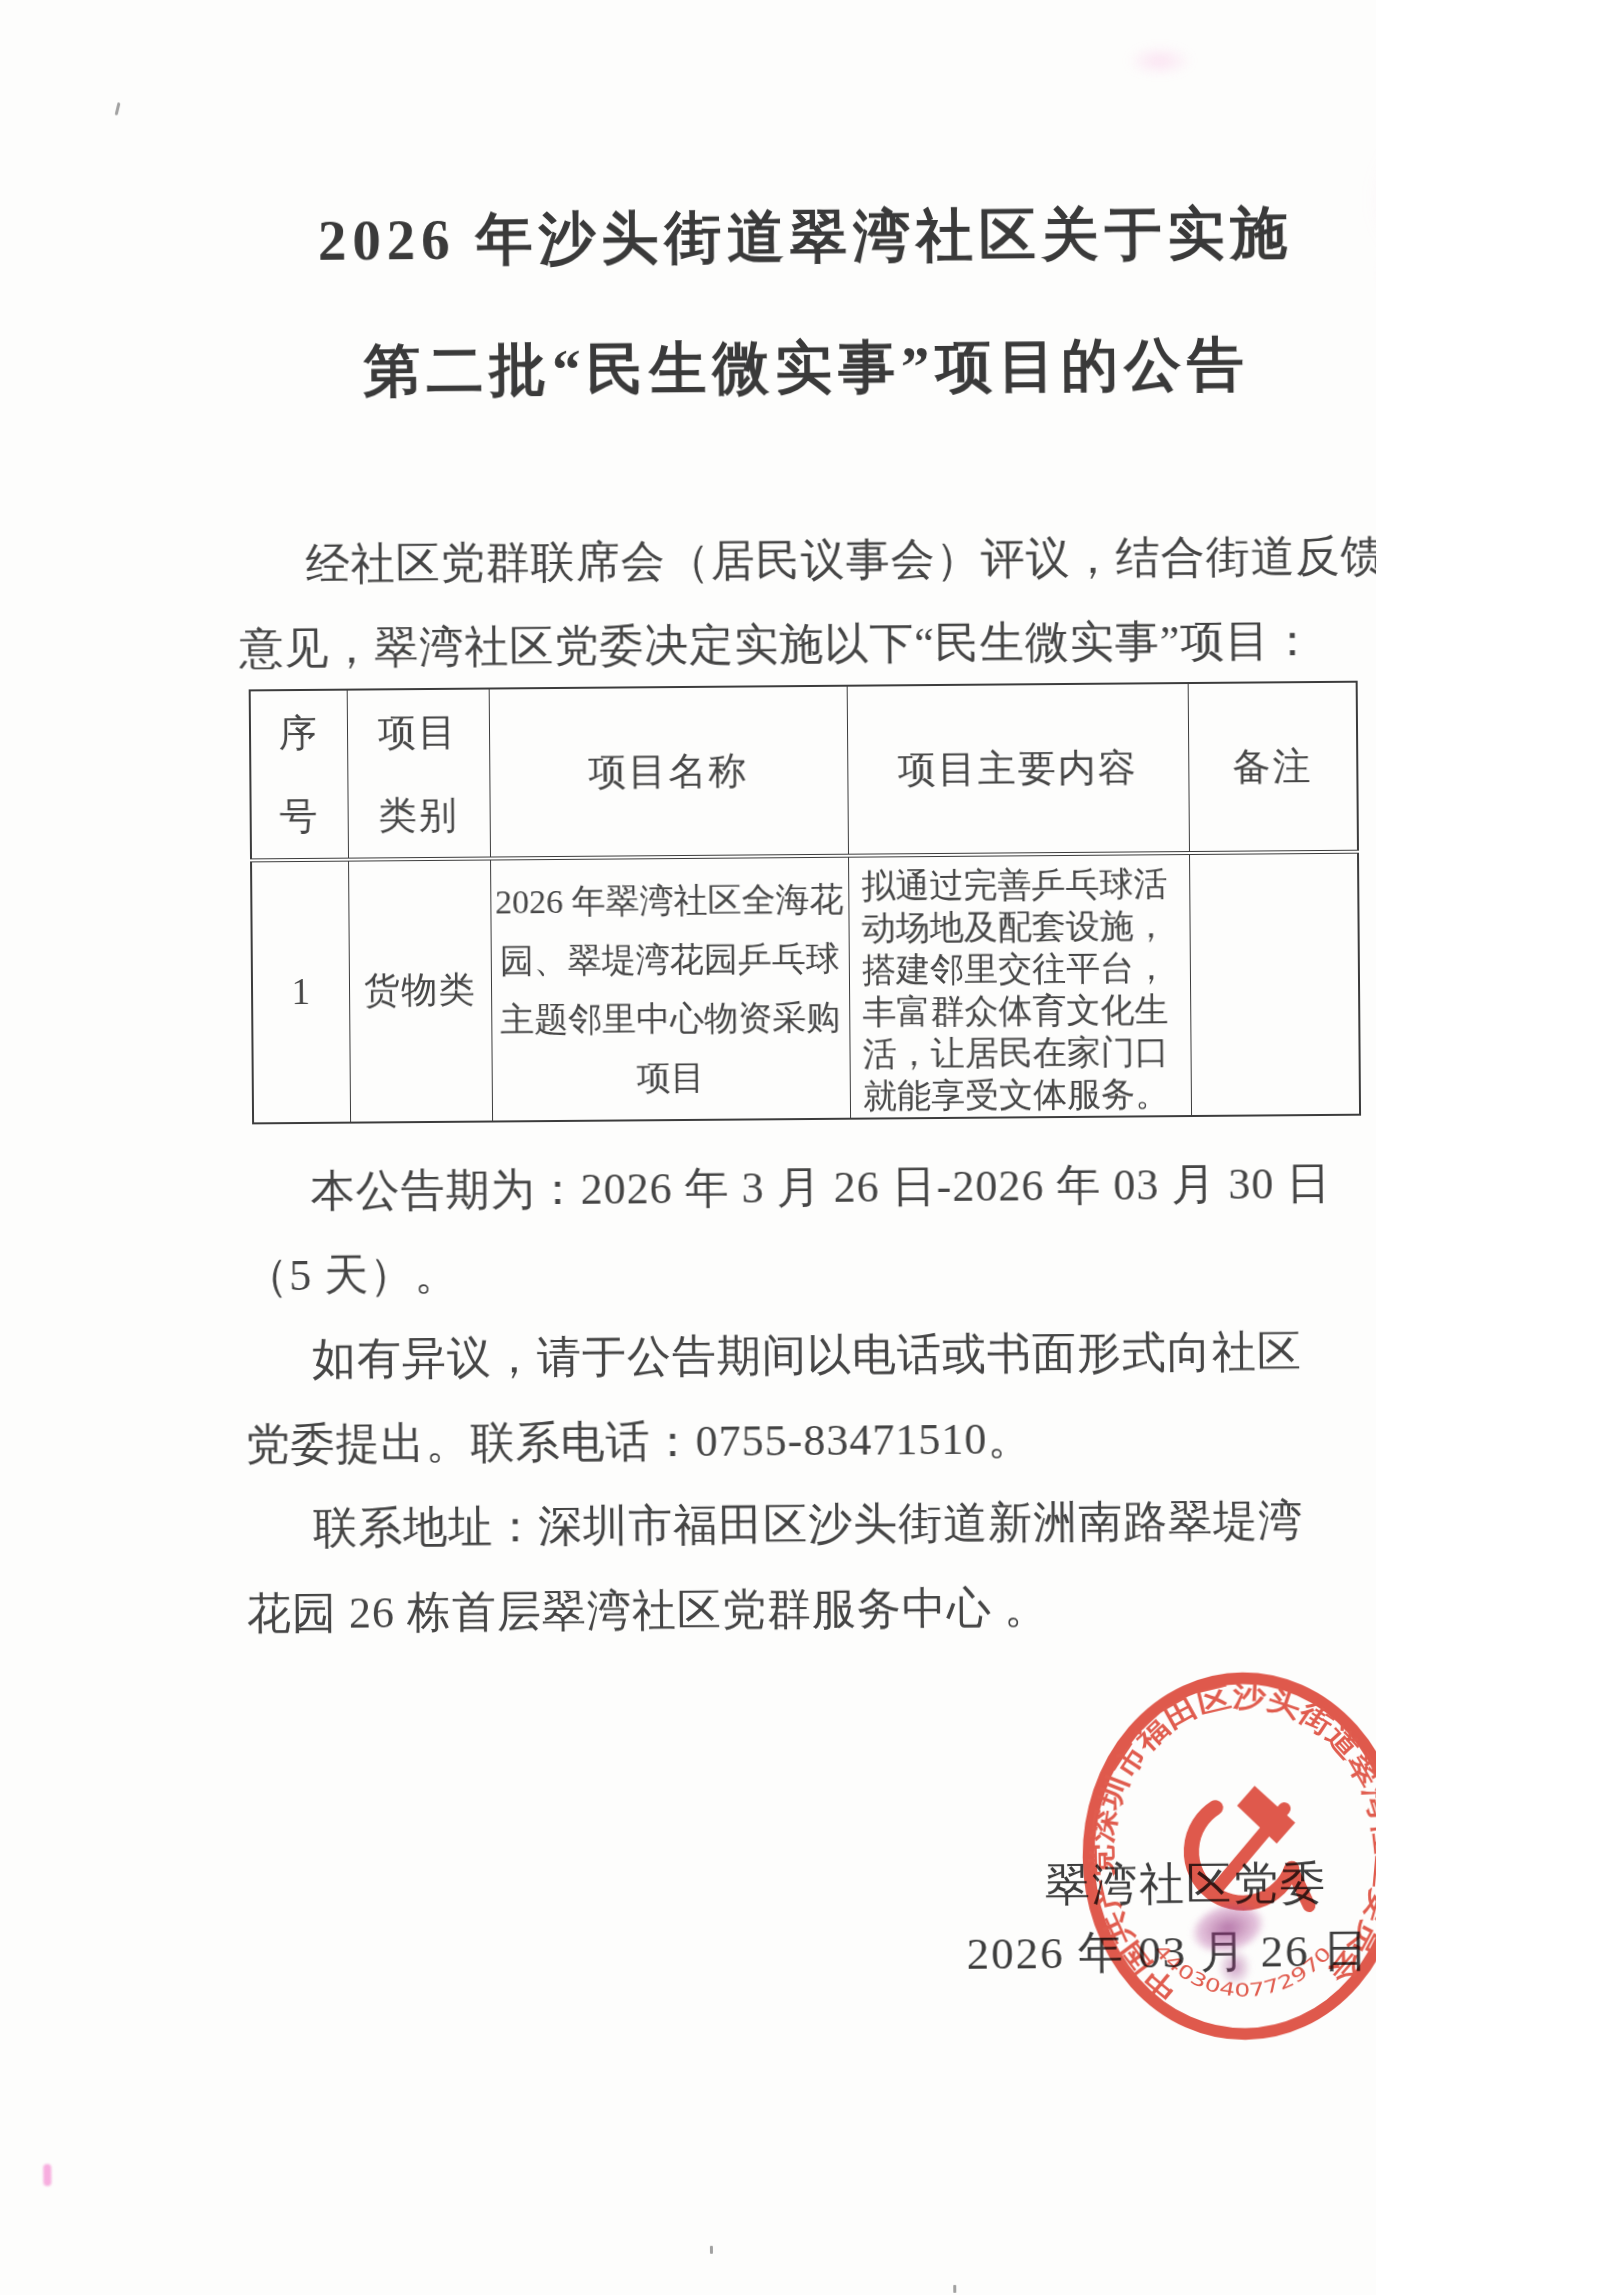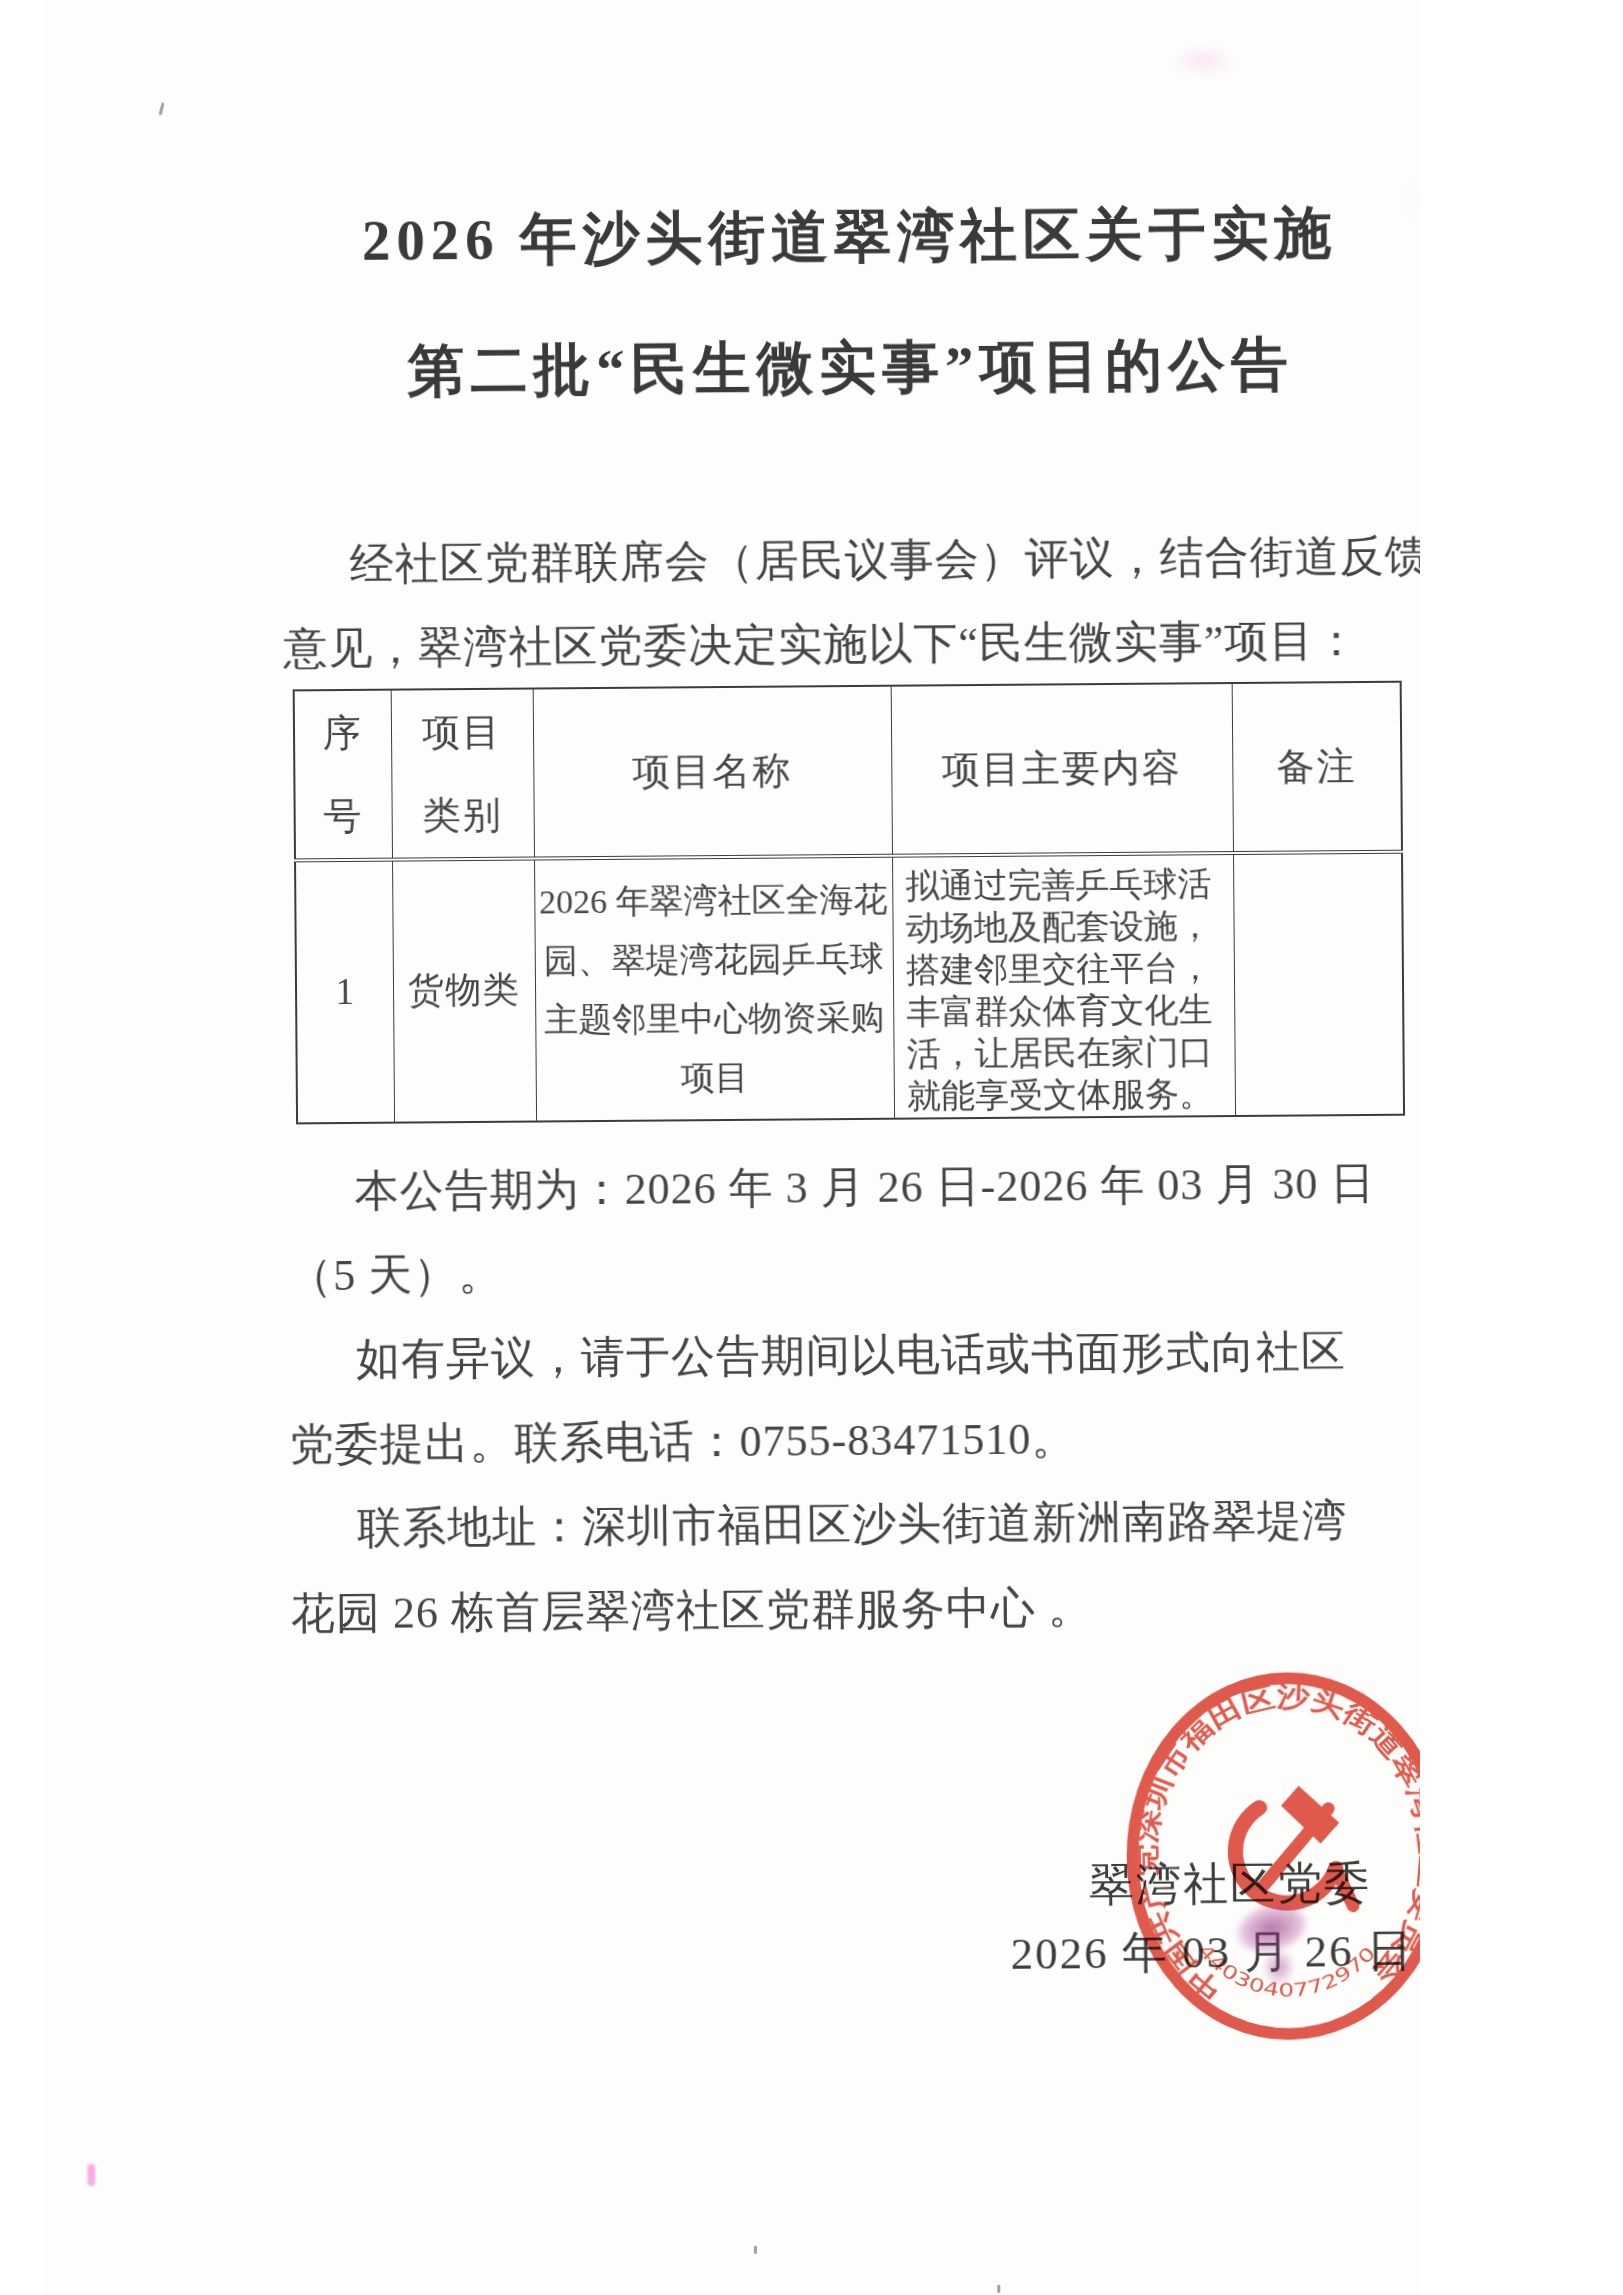--- a/index.html
+++ b/index.html
@@ -1,21 +1,20 @@
 <!DOCTYPE html>
 <html style="font-size:7.9px"><head>
 <meta charset="utf-8">
 <style>
   html,body{margin:0;padding:0;background:#ffffff;}
   .page{
     position:relative;width:1376px;height:2295px;overflow:hidden;
     background:#fdfdfc;
     font-family:"Liberation Serif","DejaVu Serif",serif;
     color:#424242;
-    margin-left:44px;
   }
   .tilt{position:absolute;inset:0;transform:rotate(-0.45deg);transform-origin:811px 983px;}
   .title{
     position:absolute;left:0;width:1623px;text-align:center;
     font-weight:bold;font-size:57px;letter-spacing:5.9px;color:#3a3a3a;
     white-space:pre;
   }
   .bodyline{
     position:absolute;font-size:44px;letter-spacing:1px;color:#454545;white-space:pre;
   }

